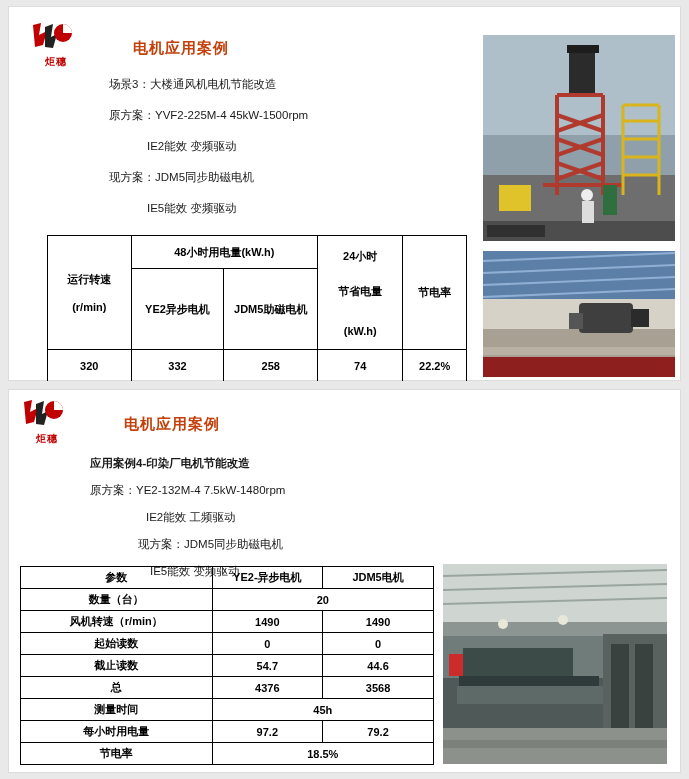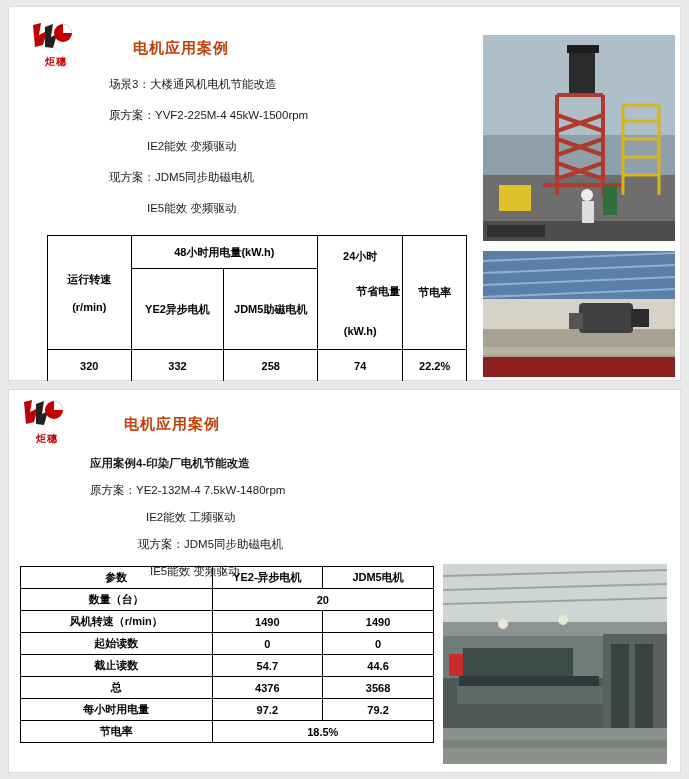--- a/index.html
+++ b/index.html
@@ -200,21 +200,21 @@
     <table class="tbl1">
       <tbody>
           <tr>
         <td class="h" rowspan="2" style="width:84px;">
           <div>运行转速</div>
           <div style="margin-top:14px;">(r/min)</div>
         </td>
         <td class="h" colspan="2">48小时用电量(kW.h)</td>
         <td class="h" rowspan="2" style="width:86px;">
           <div>24小时</div>
-          <div style="margin-top:20px;text-align:right;">节省电量</div>
+          <div style="margin-top:20px;">节省电量</div>
           <div style="margin-top:26px;">(kW.h)</div>
         </td>
         <td class="h" rowspan="2" style="width:62px;">节电率</td>
       </tr>
       <tr>
         <td class="tall" style="width:96px;">YE2异步电机</td>
         <td class="tall" style="width:96px;">JDM5助磁电机</td>
       </tr>
       <tr class="datarow">
         <td>320</td>
@@ -333,20 +333,24 @@
       <td class="plain">截止读数</td>
       <td class="plain">54.7</td>
       <td class="plain">44.6</td>
     </tr>
     <tr>
       <td class="plain">总</td>
       <td class="plain">4376</td>
       <td class="plain">3568</td>
     </tr>
     <tr>
+      <td class="plain">测量时间</td>
+      <td class="plain" colspan="2">45h</td>
+    </tr>
+    <tr>
       <td class="plain">每小时用电量</td>
       <td class="plain">97.2</td>
       <td class="plain">79.2</td>
     </tr>
     <tr>
       <td class="plain">节电率</td>
       <td class="plain" colspan="2">18.5%</td>
     </tr>
   </tbody>
     </table>

